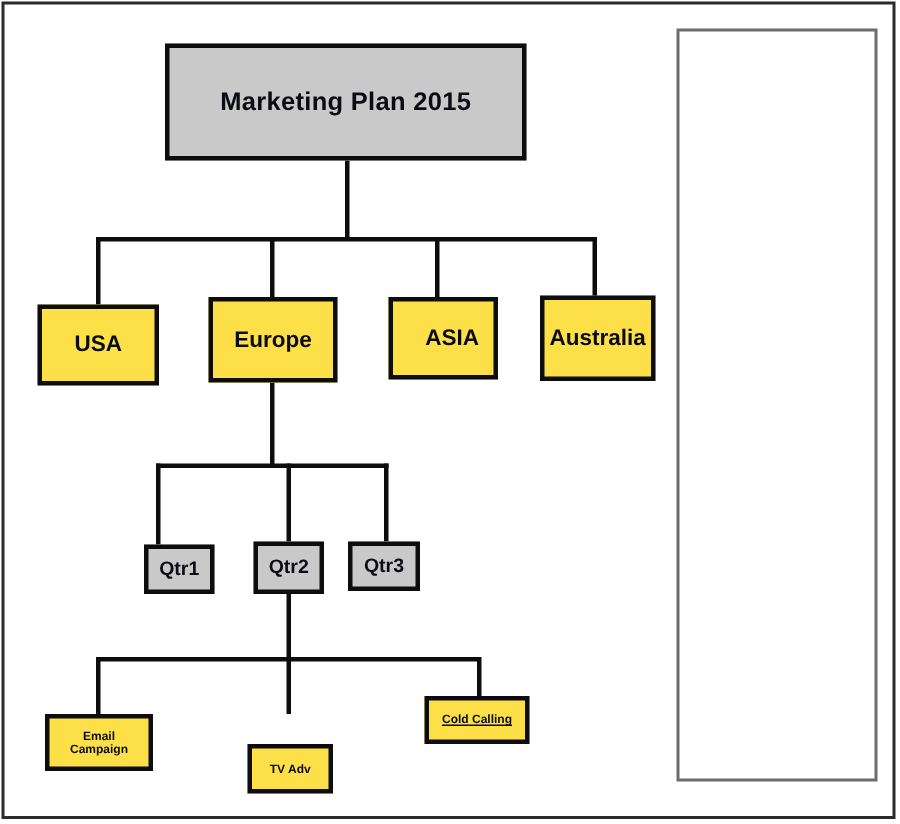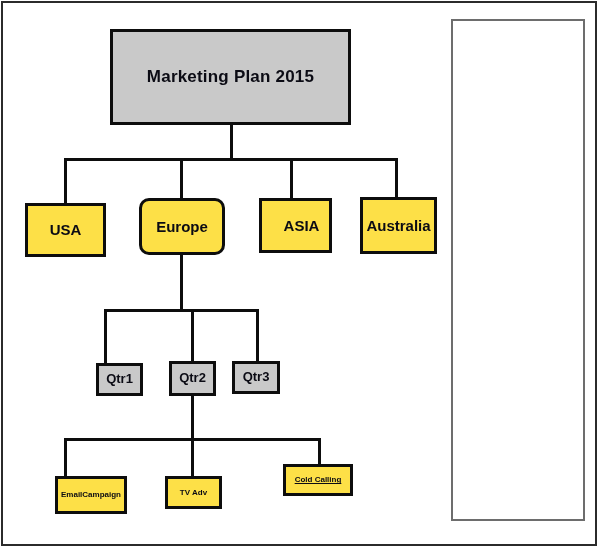--- a/index.html
+++ b/index.html
@@ -104,42 +104,42 @@
   <div class="conn conn-v" style="left:104px; top:309px; height:54px;"></div>
   <div class="conn conn-v" style="left:191px; top:309px; height:52px;"></div>
   <div class="conn conn-v" style="left:256px; top:309px; height:52px;"></div>
 
   <div class="conn conn-v" style="left:191px; top:396px; height:44px;"></div>
   <div class="conn conn-h" style="left:64px; top:438px; width:256px;"></div>
   <div class="conn conn-v" style="left:64px; top:438px; height:38px;"></div>
   <div class="conn conn-v" style="left:191px; top:438px; height:38px;"></div>
   <div class="conn conn-v" style="left:318px; top:438px; height:46px;"></div>
 
-  <div class="node gray node-root" style="left:110px; top:29px; width:241px; height:96px;">Marketing Plan 2015</div>
+  <div class="node gray node-root" style="left:110px; top:29px; width:241px; height:78px;">Marketing Plan 2015</div>
 
   <div class="node blue node-region" style="left:25px; top:203px; width:81px; height:54px;">USA</div>
 
-  <div class="node blue node-region" style="left:139px; top:198px; width:86px; height:57px;border-radius:10px;">Europe</div>
+  <div class="node blue node-region" style="left:139px; top:198px; width:86px; height:57px;">Europe</div>
 
   <div class="node blue node-region" style="left:259px; top:198px; width:73px; height:55px;padding-left:12px;">ASIA</div>
 
   <div class="node blue node-region" style="left:360px; top:197px; width:77px; height:57px;">Australia</div>
 
   <div class="node gray node-qtr" style="left:96px; top:363px; width:47px; height:33px;">Qtr1</div>
 
   <div class="node gray node-qtr" style="left:169px; top:361px; width:47px; height:35px;">Qtr2</div>
 
   <div class="node gray node-qtr" style="left:232px; top:361px; width:48px; height:33px;text-align:center;">Qtr3</div>
 
-  <div class="node blue node-camp" style="left:30px; top:476px; width:72px; height:38px; flex-direction:row;margin-left:25px;">
+  <div class="node blue node-camp" style="left:30px; top:476px; width:72px; height:38px; flex-direction:column;">
     <span class="legend-label">Email</span>
     <span class="legend-label">Campaign</span>
   </div>
 
-  <div class="node blue node-camp" style="left:165px; top:476px; width:57px; height:33px;">TV Adv</div>
+  <div class="node blue node-camp" style="left:165px; top:496px; width:57px; height:33px;">TV Adv</div>
 
   <div class="node blue node-camp" style="left:283px; top:464px; width:70px; height:32px;text-decoration:underline;">Cold Calling</div>
 
   <div class="legend-panel" style="left:451px; top:19px; width:134px; height:502px;"></div>
 
   <div class="legend-item gray" style="left:461px; top:36px; width:99px; height:39px; font-size:11px;">
     <span class="legend-label">Marketing Plan</span>
   </div>
 
   <div class="legend-item blue" style="left:464px; top:196px; width:94px; height:56px; font-size:11px; flex-direction:column;">

